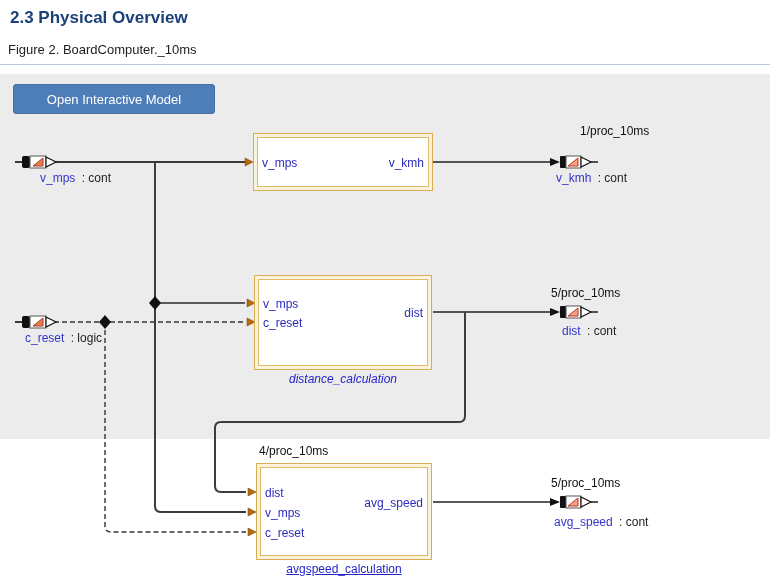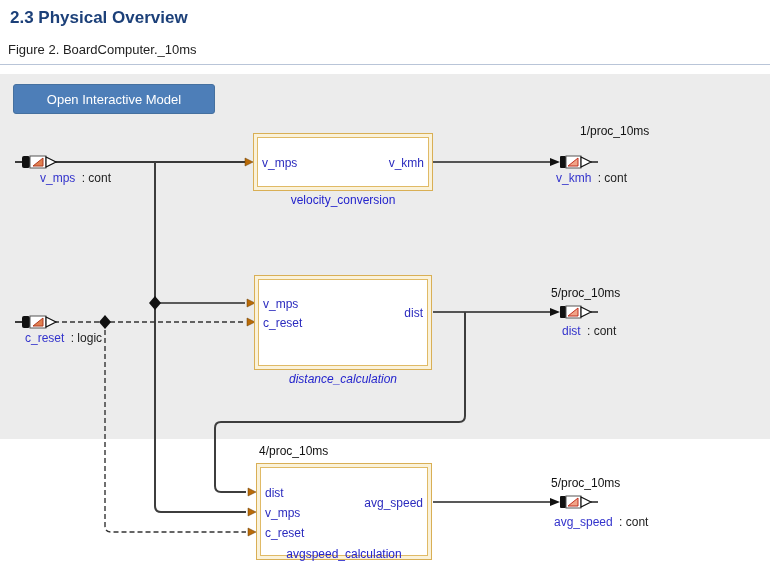--- a/index.html
+++ b/index.html
@@ -124,40 +124,39 @@
       <path d="M581 423 L591 428 L581 433 Z" fill="#ffffff" stroke="#111" stroke-width="1.2"></path>
       <line x1="591" y1="428" x2="598" y2="428" stroke="#111" stroke-width="1.4"></line>
     </g>
   </svg>
 
   <div class="blk" style="left:253px;top:59px;width:180px;height:58px;">
     <div class="blk-inner"></div>
     <span class="pin" style="left:8px;top:22px;">v_mps</span>
     <span class="pin" style="right:8px;top:22px;">v_kmh</span>
   </div>
-  <div class="blk-label" style="left:253px;top:119px;width:180px;">velocity_conversion</div>
 
   <div class="proc-label" style="left:257px;top:182px;margin-top:25px;">2/proc_10ms</div>
   <div class="blk" style="left:254px;top:201px;width:178px;height:95px;">
     <div class="blk-inner"></div>
     <span class="pin" style="left:8px;top:21px;">v_mps</span>
     <span class="pin" style="left:8px;top:40px;">c_reset</span>
     <span class="pin" style="right:8px;top:30px;">dist</span>
   </div>
   <div class="blk-label" style="left:254px;top:298px;width:178px;font-style:italic;">distance_calculation</div>
 
   <div class="proc-label" style="left:259px;top:370px;">4/proc_10ms</div>
   <div class="blk" style="left:256px;top:389px;width:176px;height:97px;">
     <div class="blk-inner"></div>
     <span class="pin" style="left:8px;top:22px;">dist</span>
     <span class="pin" style="left:8px;top:42px;">v_mps</span>
     <span class="pin" style="left:8px;top:62px;">c_reset</span>
     <span class="pin" style="right:8px;top:32px;">avg_speed</span>
   </div>
-  <div class="blk-label" style="left:256px;top:473px;width:176px;">avgspeed_calculation</div>
+  <div class="blk-label" style="left:256px;top:488px;width:176px;text-decoration:underline;">avgspeed_calculation</div>
 
   <div class="port-label" style="left:40px;top:97px;">
     <span class="pname">v_mps</span>
     <span class="psuffix">: cont</span>
   </div>
   <div class="port-label" style="left:25px;top:257px;">
     <span class="pname">c_reset</span>
     <span class="psuffix">: logic</span>
   </div>
 

